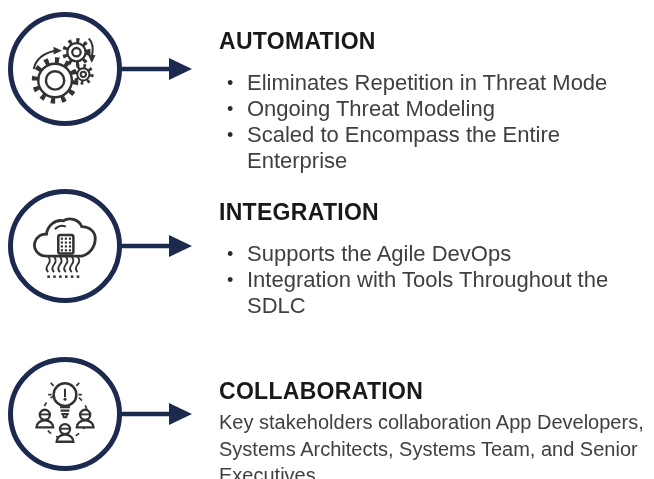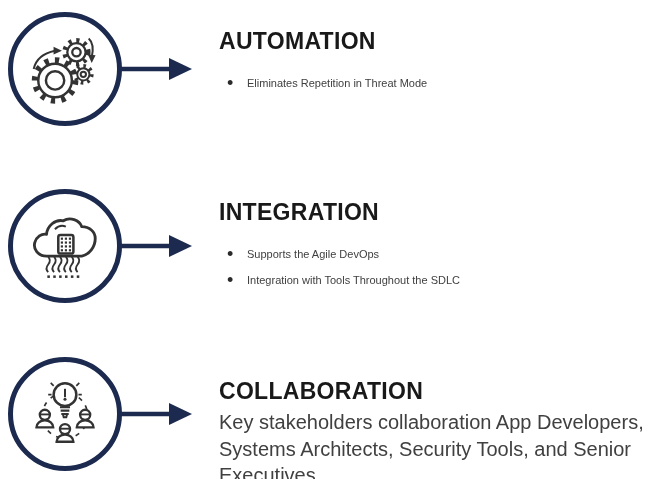--- a/index.html
+++ b/index.html
@@ -25,21 +25,21 @@
   .block-1 { top:30px; }
   .block-2 { top:201px; }
   .block-3 { top:380px; }
 
   .heading {
     font-size:23px; font-weight:bold; color:#191919; line-height:23px;
     letter-spacing:0.3px;
   }
   .bullets { list-style:none; margin-top:17px; }
   .bullets li {
-    position:relative; padding-left:28px; font-size:11px; line-height:26px;
+    position:relative; padding-left:28px; font-size:22px; line-height:26px;
     color:#404040;
   }
   .bullets li::before {
     content:"\2022"; position:absolute; left:8px; top:0; color:#2b2b2b;
     font-size:18px;
   }
   .paragraph { margin-top:6px; font-size:20px; line-height:26.5px; color:#404040; }
 
   svg.icon-art { display:block; }
   .ink { stroke:#333333; fill:none; }
@@ -72,20 +72,22 @@
     </svg>
   </div>
   <svg class="arrow arrow-1" viewBox="0 0 72 26">
     <line x1="0" y1="13" x2="50" y2="13" stroke="#1b2a4e" stroke-width="4.5"></line>
     <polygon points="48,2 71,13 48,24" fill="#1b2a4e"></polygon>
   </svg>
   <div class="text-block block-1">
     <div class="heading">AUTOMATION</div>
     <ul class="bullets">
       <li>Eliminates Repetition in Threat Mode</li>
+      <li>Ongoing Threat Modeling</li>
+      <li>Scaled to Encompass the Entire Enterprise</li>
     </ul>
   </div>
 
   <div class="icon-circle circle-2">
     <svg class="icon-art" width="84" height="84" viewBox="0 0 100 100">
 
       <path class="ink" stroke-width="3.4" stroke-linejoin="round" d="M28,62 C18,62 12,54 14,46 C16,39 22,35 28,36 C29,26 38,18 48,20 C56,15 67,19 70,27 C79,27 86,33 86,41 C86,51 79,60 70,62 Z"></path>
 
       <path class="ink" stroke-width="2.4" d="M38,30 Q44,24 51,27"></path>
 
@@ -168,18 +170,18 @@
     </svg>
   </div>
   <svg class="arrow arrow-3" viewBox="0 0 72 26">
     <line x1="0" y1="13" x2="50" y2="13" stroke="#1b2a4e" stroke-width="4.5"></line>
     <polygon points="48,2 71,13 48,24" fill="#1b2a4e"></polygon>
   </svg>
   <div class="text-block block-3">
     <div class="heading">COLLABORATION</div>
     <div class="paragraph">
       <div>Key stakeholders collaboration App Developers,</div>
-      <div>Systems Architects, Security Tools, and Senior</div>
+      <div>Systems Architects, Systems Team, and Senior</div>
       <div>Executives</div>
     </div>
   </div>
 
 </div>
 
 </body></html>

